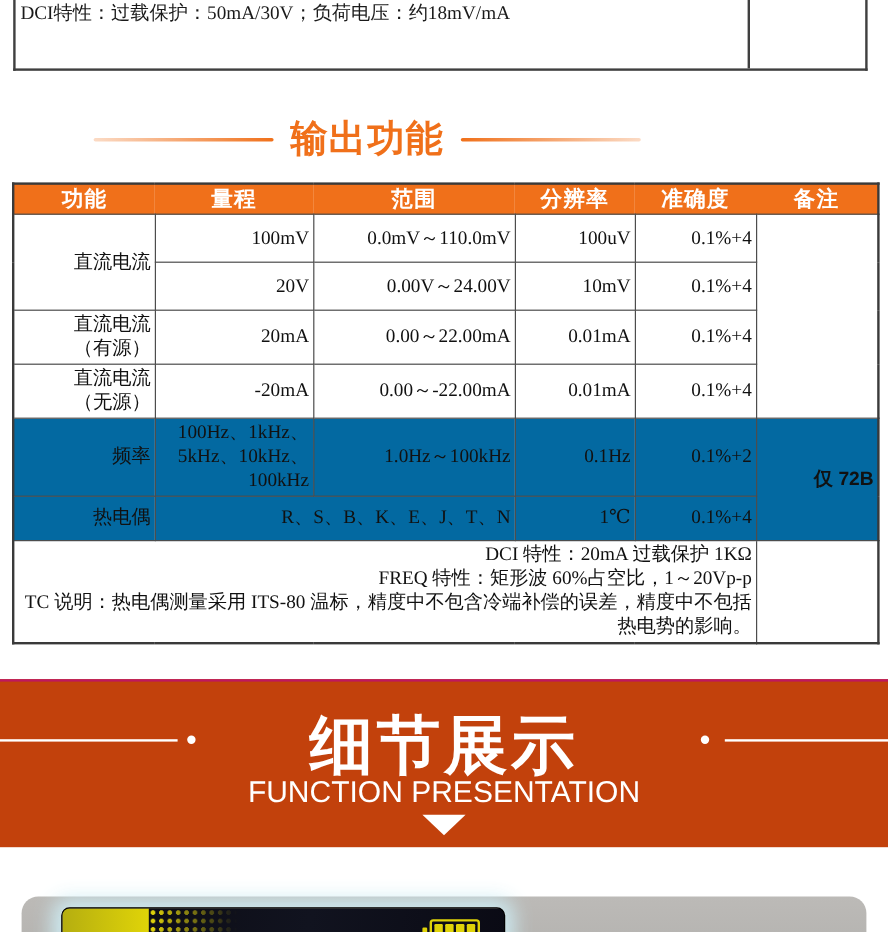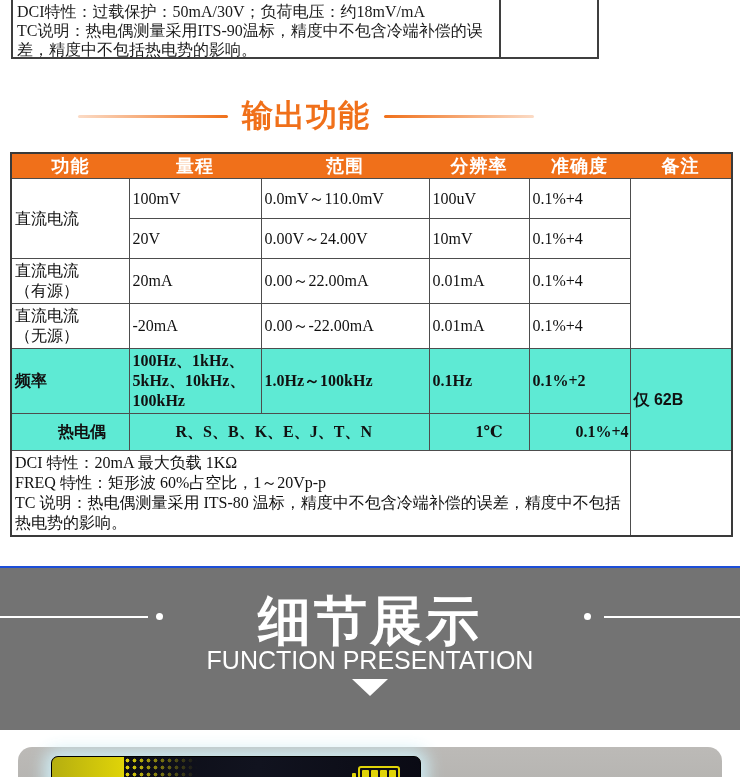--- a/index.html
+++ b/index.html
@@ -4,21 +4,21 @@
 <style>
   * { margin:0; padding:0; box-sizing:border-box; }
   html,body { background:#fff; }
   .page {
     position:relative; width:740px; height:777px; overflow:hidden;
     background:#fff; font-family:"Liberation Serif","DejaVu Serif",serif;
   }
 
   
   .top-table {
-    position:absolute; top:0; left:11px; width:588px; height:59px;
+    position:absolute; top:0; left:11px; width:712px; height:59px;
     display:flex; border:2px solid #3f3f3f; border-top:none;
   }
   .top-main { flex:1; padding:2px 4px 0 4px; font-size:16px; line-height:19px; color:#1a1a1a; overflow:hidden; }
   .top-right { width:98px; border-left:2px solid #3f3f3f; }
 
   
   .section-header {
     position:absolute; top:92px; left:0; width:612px; height:48px;
     display:flex; align-items:center; justify-content:center;
   }
@@ -36,43 +36,43 @@
     position:absolute; top:152px; left:10px; width:721px;
     border-collapse:collapse; table-layout:fixed;
     border:2px solid #3a3a3a;
   }
   table.spec th {
     background:#F0701A; color:#fff; border:none; height:24px;
     font-family:"Liberation Sans","DejaVu Sans",sans-serif;
     font-weight:bold; font-size:18px; letter-spacing:1px;
   }
   table.spec td {
-    border:1px solid #4d4d4d; text-align:left; vertical-align:middle;
+    border:1px solid #4d4d4d; text-align:right; vertical-align:middle;
     font-size:16px; color:#111; background:#fff; line-height:20px; padding:2px 3px;
   }
   tr.h40 td { height:40px; }
   tr.h41 td { height:41px; }
   tr.h61 td { height:61px; }
   tr.h37 td { height:37px;padding-left:46px; }
-  tr.gray td { background:#5eead4;font-weight:bold; }
+  tr.gray td { background:#0369a1; }
   td.remark-upper { background:#fff; }
   td.remark-lower {
     background:#ECECEC; color:#EE0000; font-weight:bold;
     font-family:"Liberation Sans","DejaVu Sans",sans-serif; font-size:17px;
   }
   td.footer-cell {
     text-align:left; vertical-align:top; padding:3px 6px; height:84px;
     font-size:16px; line-height:20px; background:#fff;
   }
   td.remark-foot { background:#fff; }
 
   
   .banner {
-    position:absolute; top:566px; left:0; width:740px; height:164px;
-    background:#737373; border-top:2px solid #1d4ed8; overflow:hidden;
+    position:absolute; top:566px; left:0; width:740px; height:140px;
+    background:#c2410c; border-top:2px solid #be185d; overflow:hidden;
     font-family:"Liberation Sans","DejaVu Sans",sans-serif; color:#fff;
   }
   .banner-title {
     position:absolute; top:18px; left:0; width:100%; text-align:center;
     font-size:53px; font-weight:bold; letter-spacing:3px;
   }
   .banner-subtitle {
     position:absolute; top:78px; left:0; width:100%; text-align:center;
     font-size:25px; font-weight:normal; letter-spacing:0px;
   }
@@ -122,21 +122,20 @@
   .bat-seg { flex:1; background:#e0d408; border-radius:1px; }
 </style>
 </head>
 <body>
 
 <div class="page">
 
   <div class="top-table">
     <div class="top-main">
       <div>DCI特性：过载保护：50mA/30V；负荷电压：约18mV/mA</div>
-      <div>TC说明：热电偶测量采用ITS-90温标，精度中不包含冷端补偿的误差，精度中不包括热电势的影响。</div>
     </div>
     <div class="top-right"></div>
   </div>
 
   <div class="section-header">
     <div class="title-line left"></div>
     <div class="section-title">输出功能</div>
     <div class="title-line right"></div>
   </div>
 
@@ -191,31 +190,31 @@
       <td>0.00～-22.00mA</td>
       <td>0.01mA</td>
       <td>0.1%+4</td>
     </tr>
     <tr class="h61 gray">
       <td>频率</td>
       <td>100Hz、1kHz、5kHz、10kHz、100kHz</td>
       <td>1.0Hz～100kHz</td>
       <td>0.1Hz</td>
       <td>0.1%+2</td>
-      <td rowspan="2" class="remark-lower">仅 62B</td>
+      <td rowspan="2" class="remark-lower">仅 72B</td>
     </tr>
     <tr class="h37 gray">
       <td>热电偶</td>
       <td colspan="2">R、S、B、K、E、J、T、N</td>
       <td>1℃</td>
       <td>0.1%+4</td>
     </tr>
     <tr>
       <td colspan="5" class="footer-cell">
-        <div>DCI 特性：20mA 最大负载 1KΩ</div>
+        <div>DCI 特性：20mA 过载保护 1KΩ</div>
         <div>FREQ 特性：矩形波 60%占空比，1～20Vp-p</div>
         <div>TC 说明：热电偶测量采用 ITS-80 温标，精度中不包含冷端补偿的误差，精度中不包括热电势的影响。</div>
       </td>
       <td class="remark-foot"></td>
     </tr>
   </tbody>
     </table>
 
   <div class="banner">
     <div class="banner-line left"></div>

